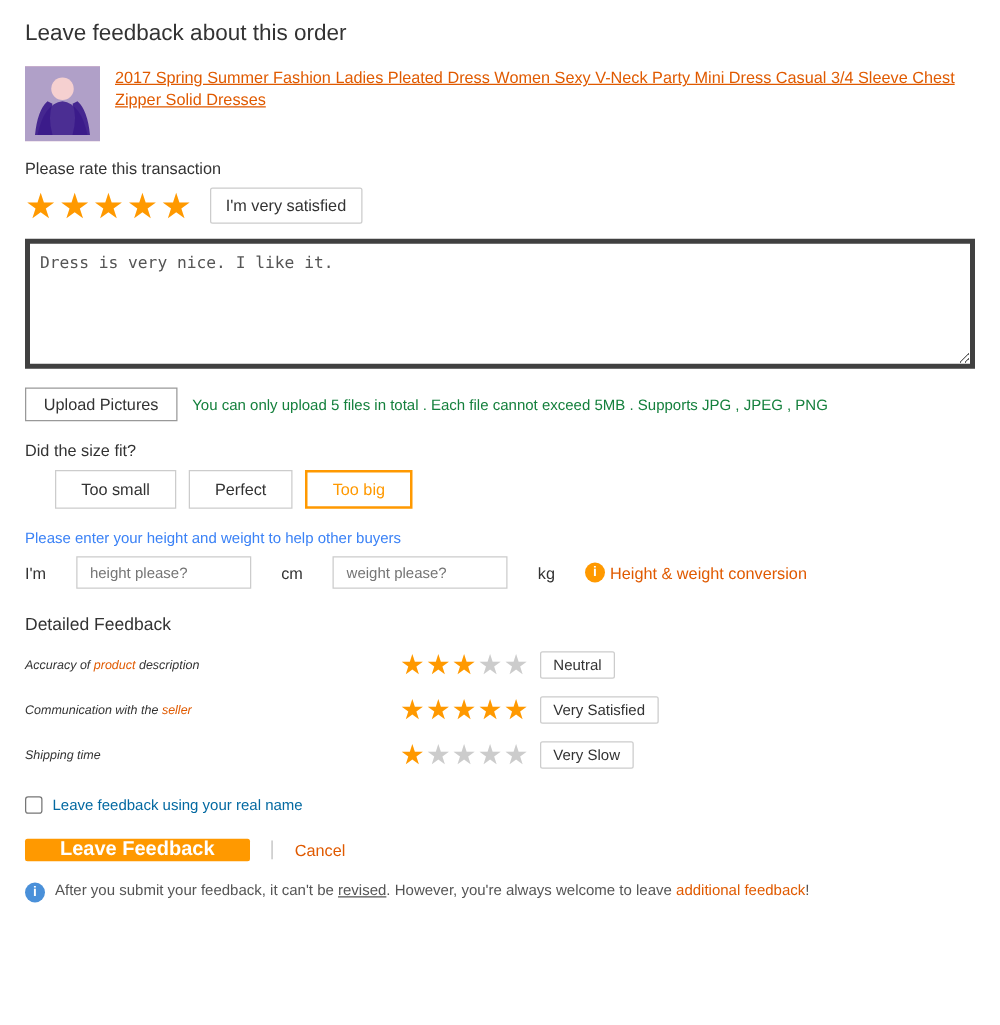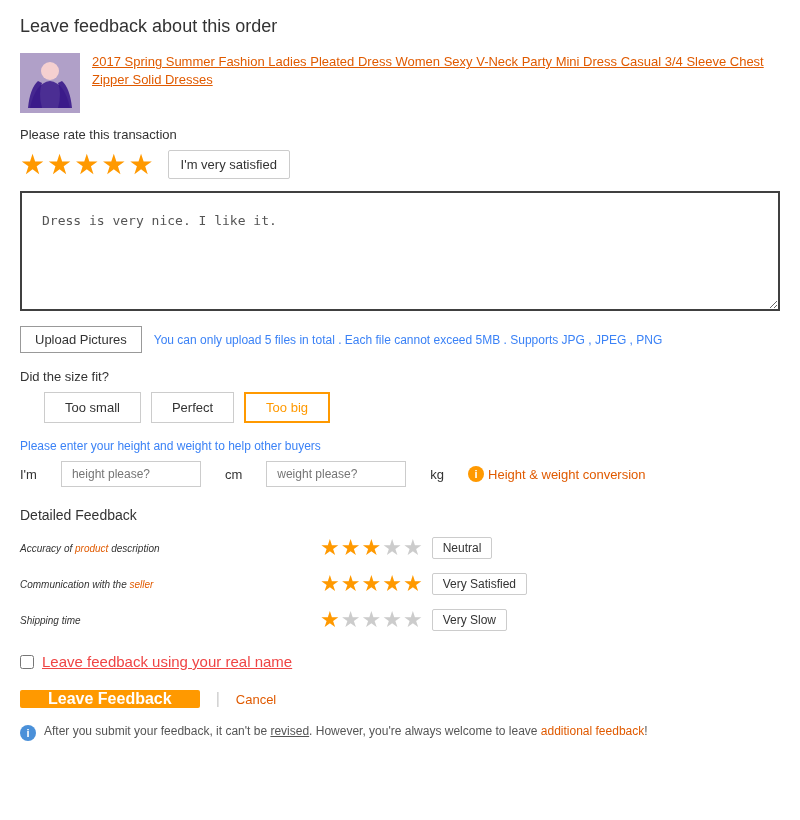--- a/index.html
+++ b/index.html
@@ -64,23 +64,23 @@
       border: 1px solid #ccc;
       padding: 6px 12px;
       margin-left: 12px;
       font-size: 13px;
       color: #333;
       border-radius: 2px;
       white-space: nowrap;
     }
     .review-textarea {
       width: 100%;
-      height: 120px;
-      border: 2px solid #404040;
-      padding: 20px;
+      height: 104px;
+      border: 4px solid #404040;
+      padding: 8px;
       font-size: 13px;
       color: #555;
       resize: vertical;
       outline: none;
       margin-bottom: 12px;
     }
     .upload-row {
       display: flex;
       align-items: center;
       margin-bottom: 16px;
@@ -90,21 +90,21 @@
       border: 1px solid #999;
       padding: 5px 14px;
       font-size: 13px;
       cursor: pointer;
       color: #333;
       margin-right: 12px;
       white-space: nowrap;
     }
     .upload-hint {
       font-size: 12px;
-      color: #3b82f6;
+      color: #15803d;
     }
     .size-section {
       margin-bottom: 16px;
     }
     .size-question {
       font-size: 13px;
       margin-bottom: 8px;
     }
     .size-options {
       display: flex;
@@ -217,23 +217,22 @@
       display: flex;
       align-items: center;
       margin-bottom: 20px;
       gap: 8px;
     }
     .checkbox-row input[type="checkbox"] {
       width: 14px;
       height: 14px;
     }
     .checkbox-label {
-      font-size: 15px;
-      color: #ef4444;
-      text-decoration: underline;
+      font-size: 12px;
+      color: #0369a1;
     }
     .action-row {
       display: flex;
       align-items: center;
       gap: 16px;
       margin-bottom: 16px;
     }
     .leave-feedback-btn {
       background: #f90;
       border: none;

